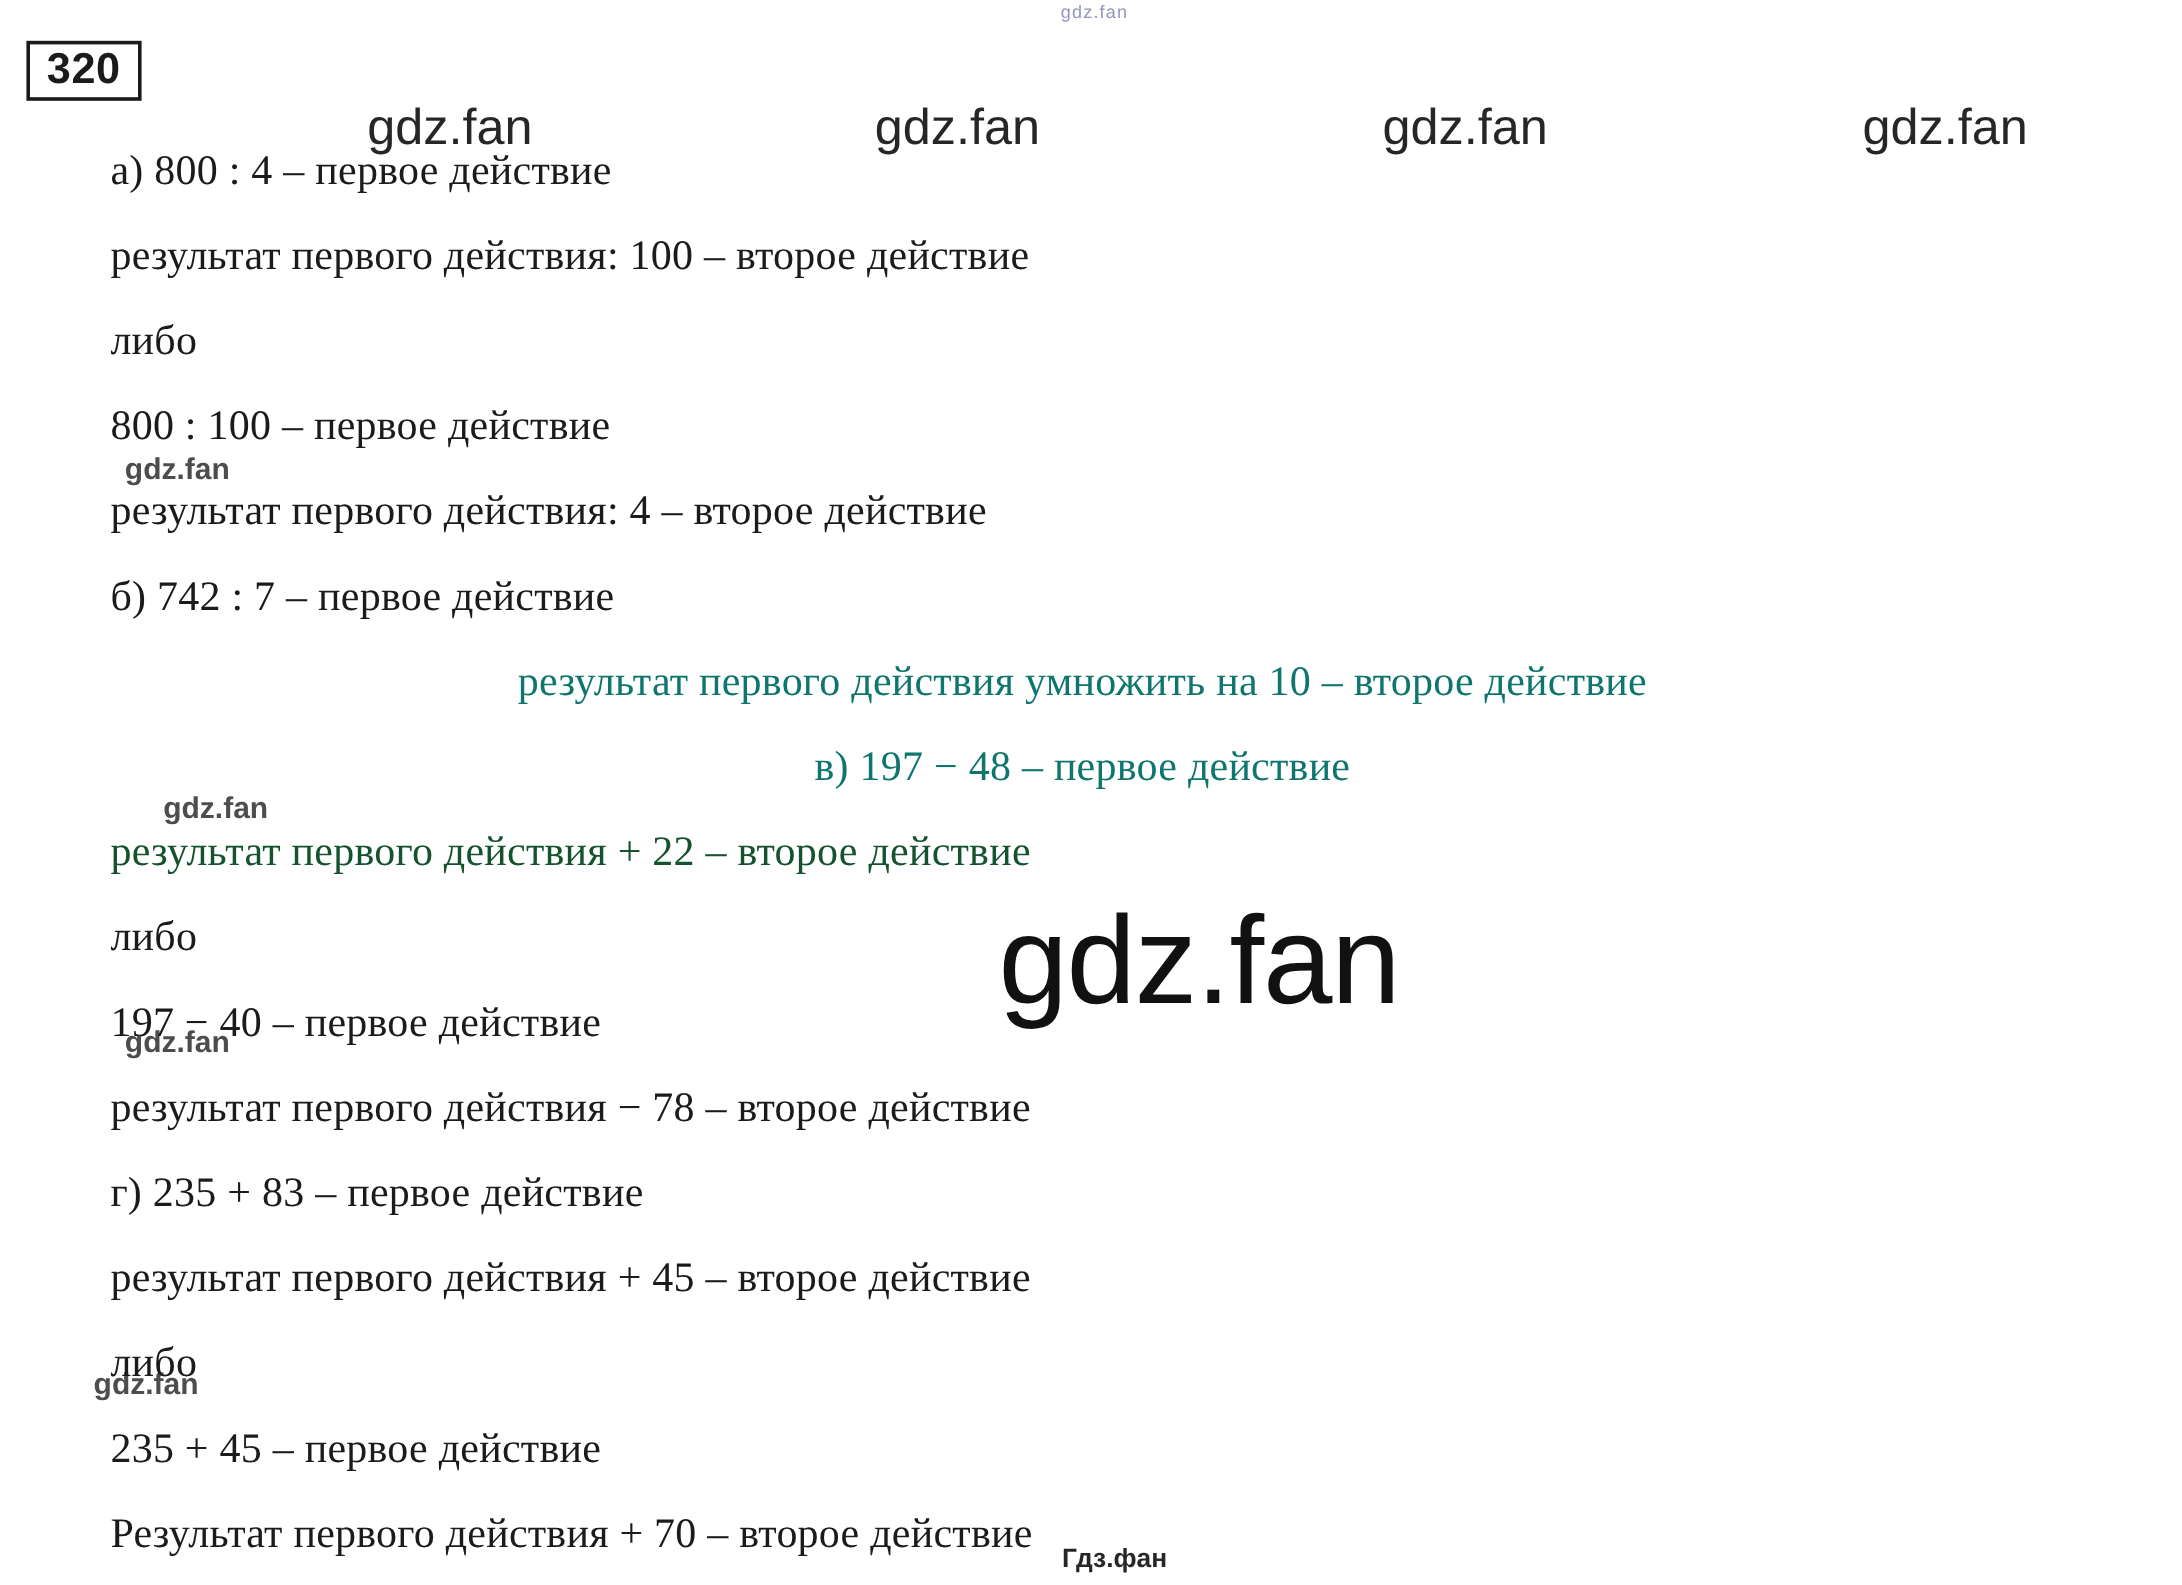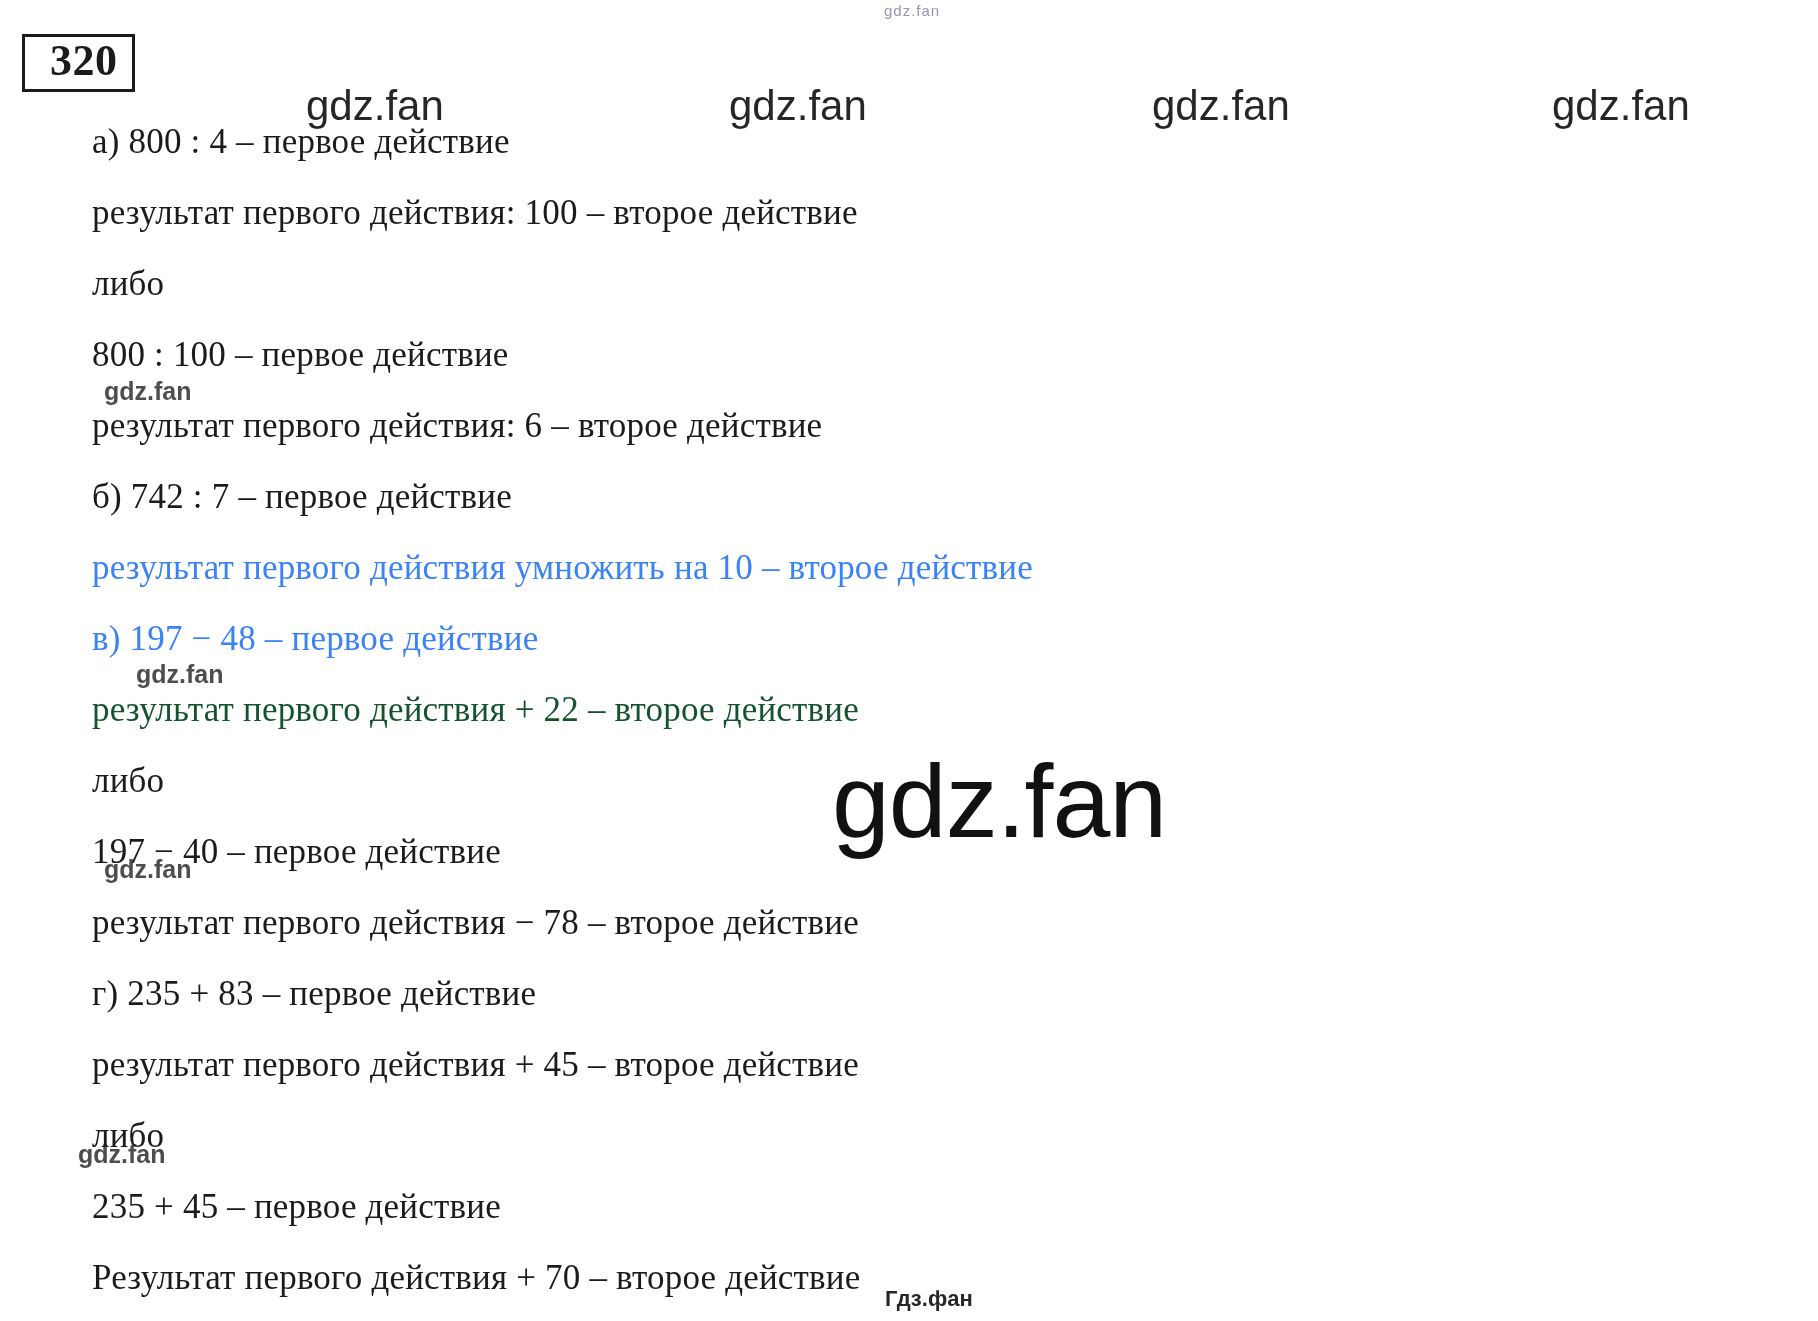--- a/index.html
+++ b/index.html
@@ -15,43 +15,44 @@
     font-family: "Liberation Serif", serif;
     color: #1b1b1b;
   }
 
   
   .exercise-number {
     position: absolute;
     left: 22px;
     top: 34px;
     border: 3px solid #1b1b1b;
-    padding: 2px 14px 6px 25px;
-    font-family: Liberation Serif, serif;
+    padding: 2px 14px 6px 14px;
+    font-family: Liberation Sans, sans-serif;
     font-weight: bold;
-    font-size: 44px;
+    font-size: 36px;
     line-height: 1;
     letter-spacing: 0.5px;
   }
 
   
   .solution {
     position: absolute;
     left: 92px;
     top: 106px;
     width: 1620px;
   }
   .line {
     font-size: 35px;
     line-height: 71px;
     white-space: nowrap;
     letter-spacing: 0.2px;
   }
   .line.faded {
-    color: #3b82f6;
+    color: #0f766e;
+    text-align: center;
   }
   .line.faded-more {
     color: #14532d;
   }
 
   
   .wm {
     position: absolute;
     font-family: "Liberation Sans", sans-serif;
     color: #2f2f2f;
@@ -109,21 +110,21 @@
 
 <div class="wm wm-big" style="left:832px; top:742px;">gdz.fan</div>
 
 <div class="wm wm-footer" style="left:846px; top:1286px;">Гдз.фан</div>
 
 <div class="solution">
   <div class="line">а) 800 : 4 –  первое действие</div>
   <div class="line">результат первого действия: 100 –  второе действие</div>
   <div class="line">либо</div>
   <div class="line">800 : 100 –  первое действие</div>
-  <div class="line">результат первого действия: 6 –  второе действие</div>
+  <div class="line">результат первого действия: 4 –  второе действие</div>
   <div class="line">б) 742 : 7 –  первое действие</div>
   <div class="line faded">результат первого действия умножить на 10 –  второе действие</div>
   <div class="line faded">в) 197 − 48 –  первое действие</div>
   <div class="line faded-more">результат первого действия + 22 –  второе действие</div>
   <div class="line">либо</div>
   <div class="line">197 − 40 –  первое действие</div>
   <div class="line">результат первого действия − 78 –  второе действие</div>
   <div class="line">г) 235 + 83 –  первое действие</div>
   <div class="line">результат первого действия + 45 –  второе действие</div>
   <div class="line">либо</div>

